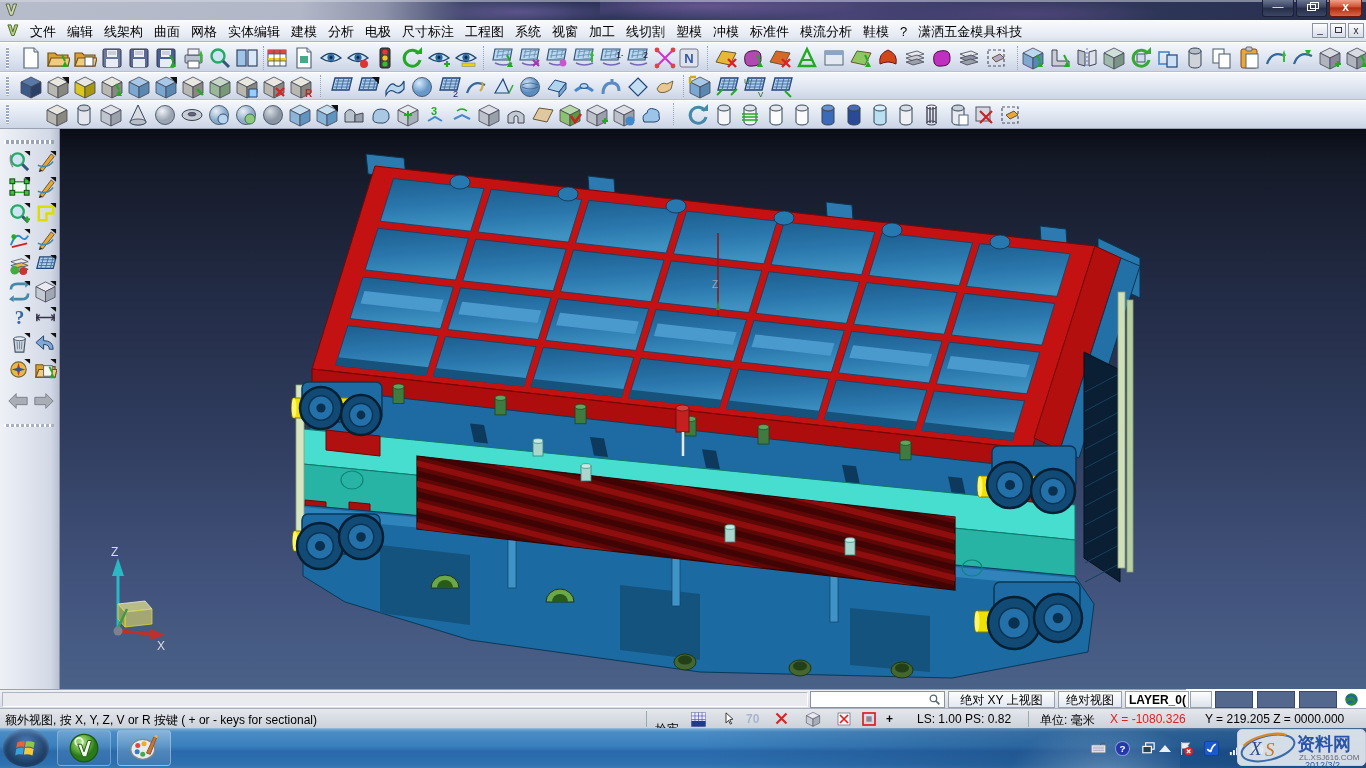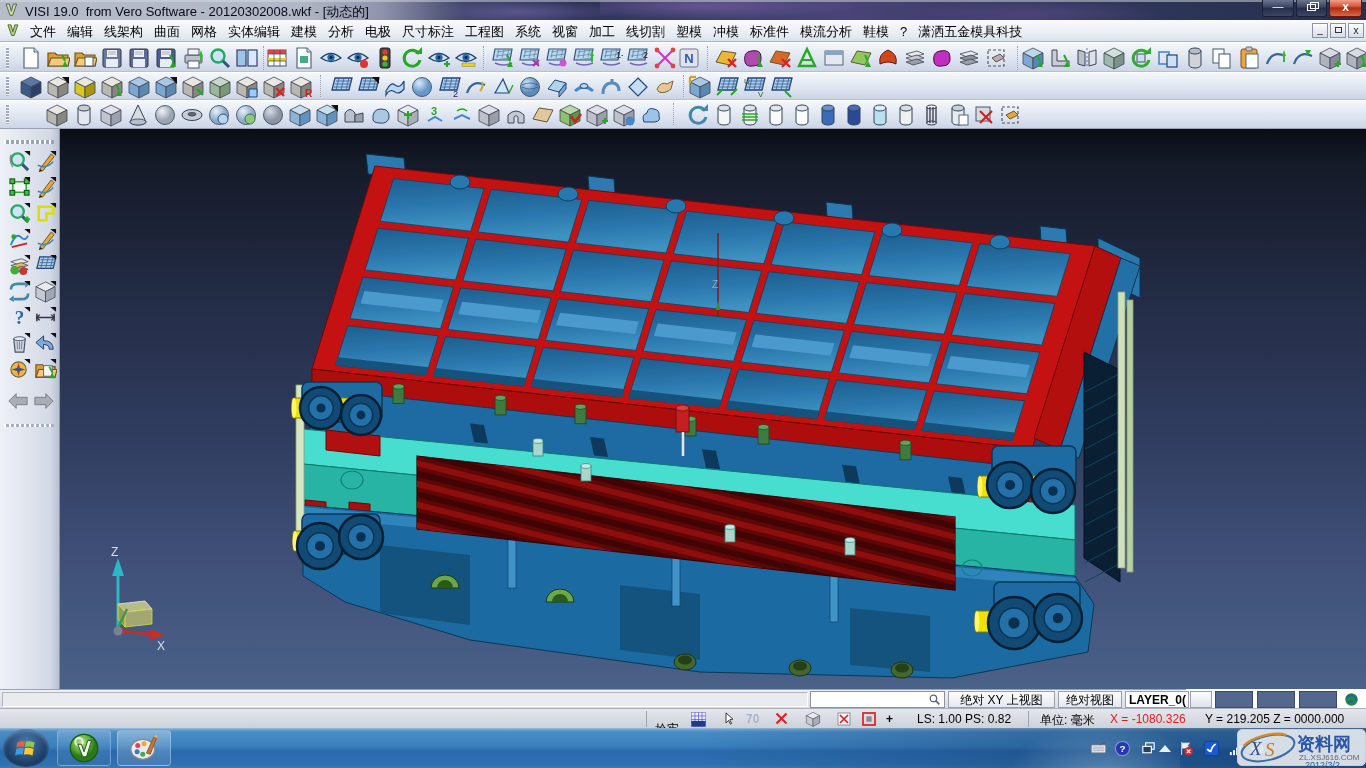--- a/index.html
+++ b/index.html
@@ -1,21 +1,20 @@
 <!DOCTYPE html>
 <html><head><meta charset="utf-8"><style>html,body{margin:0;padding:0;width:1366px;height:768px;overflow:hidden;font-family:"Liberation Sans",sans-serif;-webkit-font-smoothing:antialiased}div{box-sizing:border-box}</style></head><body>
 <div style="position:absolute;left:0;top:0;width:1366px;height:20px;background:linear-gradient(90deg,#b6bcca 0%,#b2b7c7 22%,#8e93ab 28%,#3e4569 34%,#2c3358 42%,#3a3f66 52%,#494477 62%,#3a3c66 72%,#2e3658 84%,#272e4e 100%)">
     <div style="position:absolute;left:420px;top:0;width:200px;height:20px;background:radial-gradient(ellipse at 50% 60%,#655a96cc,#0000 70%)"></div>
     <div style="position:absolute;left:600px;top:0;width:260px;height:20px;background:radial-gradient(ellipse at 40% 30%,#7a5fa8aa,#0000 70%)"></div>
     <div style="position:absolute;left:900px;top:0;width:260px;height:20px;background:radial-gradient(ellipse at 50% 70%,#55487fbb,#0000 72%)"></div>
     <div style="position:absolute;left:0;top:0;width:1366px;height:2px;background:#d8dce6;opacity:.5"></div>
     <svg width="16" height="16" viewBox="0 0 24 24" style="position:absolute;left:4px;top:2px">
       <path d="M3 3 L9 20 L13 20 L19 3 L14 3 L11 14 L8 3 Z" fill="#cfd8b8" stroke="#5a6a40" stroke-width="1.5"></path>
     </svg>
-    <span style="position:absolute;left:25px;top:3px;font-size:13px;color:#0a0a14">VISI 19.0&nbsp; from Vero Software - 20120302008.wkf - [动态的]</span>
     <div style="position:absolute;left:1262px;top:0;width:32px;height:17px;background:linear-gradient(180deg,#6a7590,#3a4360 45%,#252d48 50%,#3c4662);border:1px solid #1a2036;border-top:none;border-radius:0 0 3px 3px;color:#fff;text-align:center;font-size:11px;line-height:13px">—</div>
     <div style="position:absolute;left:1296px;top:0;width:31px;height:17px;background:linear-gradient(180deg,#6a7590,#3a4360 45%,#252d48 50%,#3c4662);border:1px solid #1a2036;border-top:none;border-radius:0 0 3px 3px">
       <div style="position:absolute;left:10px;top:4px;width:9px;height:7px;border:1px solid #fff;background:#0000"></div>
       <div style="position:absolute;left:13px;top:2px;width:9px;height:7px;border:1px solid #fff"></div>
     </div>
     <div style="position:absolute;left:1329px;top:0;width:33px;height:17px;background:linear-gradient(180deg,#f0a08a,#d4573a 40%,#b02c10 50%,#d86848);border:1px solid #701505;border-top:none;border-radius:0 0 3px 3px;color:#fff;text-align:center;font-size:12px;line-height:15px;font-weight:bold">x</div>
   </div>
 <div style="position:absolute;left:0;top:20px;width:1366px;height:22px;background:linear-gradient(180deg,#fafbfd,#e4e9f2 80%,#d9dfec);border-bottom:1px solid #aeb6c6">
     <svg width="15" height="15" viewBox="0 0 24 24" style="position:absolute;left:6px;top:3px">
       <path d="M3 3 L9 20 L13 20 L19 3 L14 3 L11 14 L8 3 Z" fill="#b8cc88" stroke="#4a6a20" stroke-width="1.5"></path>
@@ -1280,20 +1279,21 @@
     <div style="position:absolute;left:1190px;top:1px;width:22px;height:17px;background:linear-gradient(180deg,#fcfdfe,#dde2ea);border:1px solid #98a0b0"></div>
     <div style="position:absolute;left:1215px;top:1px;width:38px;height:17px;background:#54688e;border:1px solid #39496a"></div>
     <div style="position:absolute;left:1257px;top:1px;width:38px;height:17px;background:#54688e;border:1px solid #39496a"></div>
     <div style="position:absolute;left:1299px;top:1px;width:38px;height:17px;background:#54688e;border:1px solid #39496a"></div>
     <svg width="15" height="15" viewBox="0 0 24 24" style="position:absolute;left:1344px;top:2px">
       <circle cx="12" cy="12" r="10" fill="#2a8a3a"></circle>
       <path d="M4 9 Q9 4 14 6 Q19 8 20 14 M6 17 Q10 14 14 16" stroke="#1a5acc" stroke-width="3" fill="none"></path>
     </svg>
   </div>
 <div style="position:absolute;left:0;top:708px;width:1366px;height:20px;background:linear-gradient(180deg,#e4e7ec,#cdd2da);border-top:1px solid #aab0bc;font-size:12px;color:#000">
+    <span style="position:absolute;left:5px;top:3px">额外视图, 按 X, Y, Z, V or R 按键 ( + or - keys for sectional)</span>
     <div style="position:absolute;left:646px;top:2px;height:16px;border-left:1px solid #9aa;"></div>
     <span style="position:absolute;left:655px;top:12px">拴牢</span>
     <svg width="17" height="17" viewBox="0 0 24 24" style="position:absolute;left:690px;top:2px">
       <rect x="2" y="2" width="20" height="20" fill="#eef" stroke="#88a"></rect>
       <path d="M2 7 L22 7 M2 12 L22 12 M2 17 L22 17 M7 2 L7 22 M12 2 L12 22 M17 2 L17 22" stroke="#55c" stroke-width="1"></path>
       <rect x="2" y="14" width="20" height="8" fill="#223a8a"></rect>
     </svg>
     <svg width="15" height="15" viewBox="0 0 24 24" style="position:absolute;left:721px;top:2px">
       <path d="M8 3 L8 19 L12 15 L15 21 L17 20 L14 14 L19 13 Z" fill="#fff" stroke="#000" stroke-width="1.2"></path>
     </svg>

